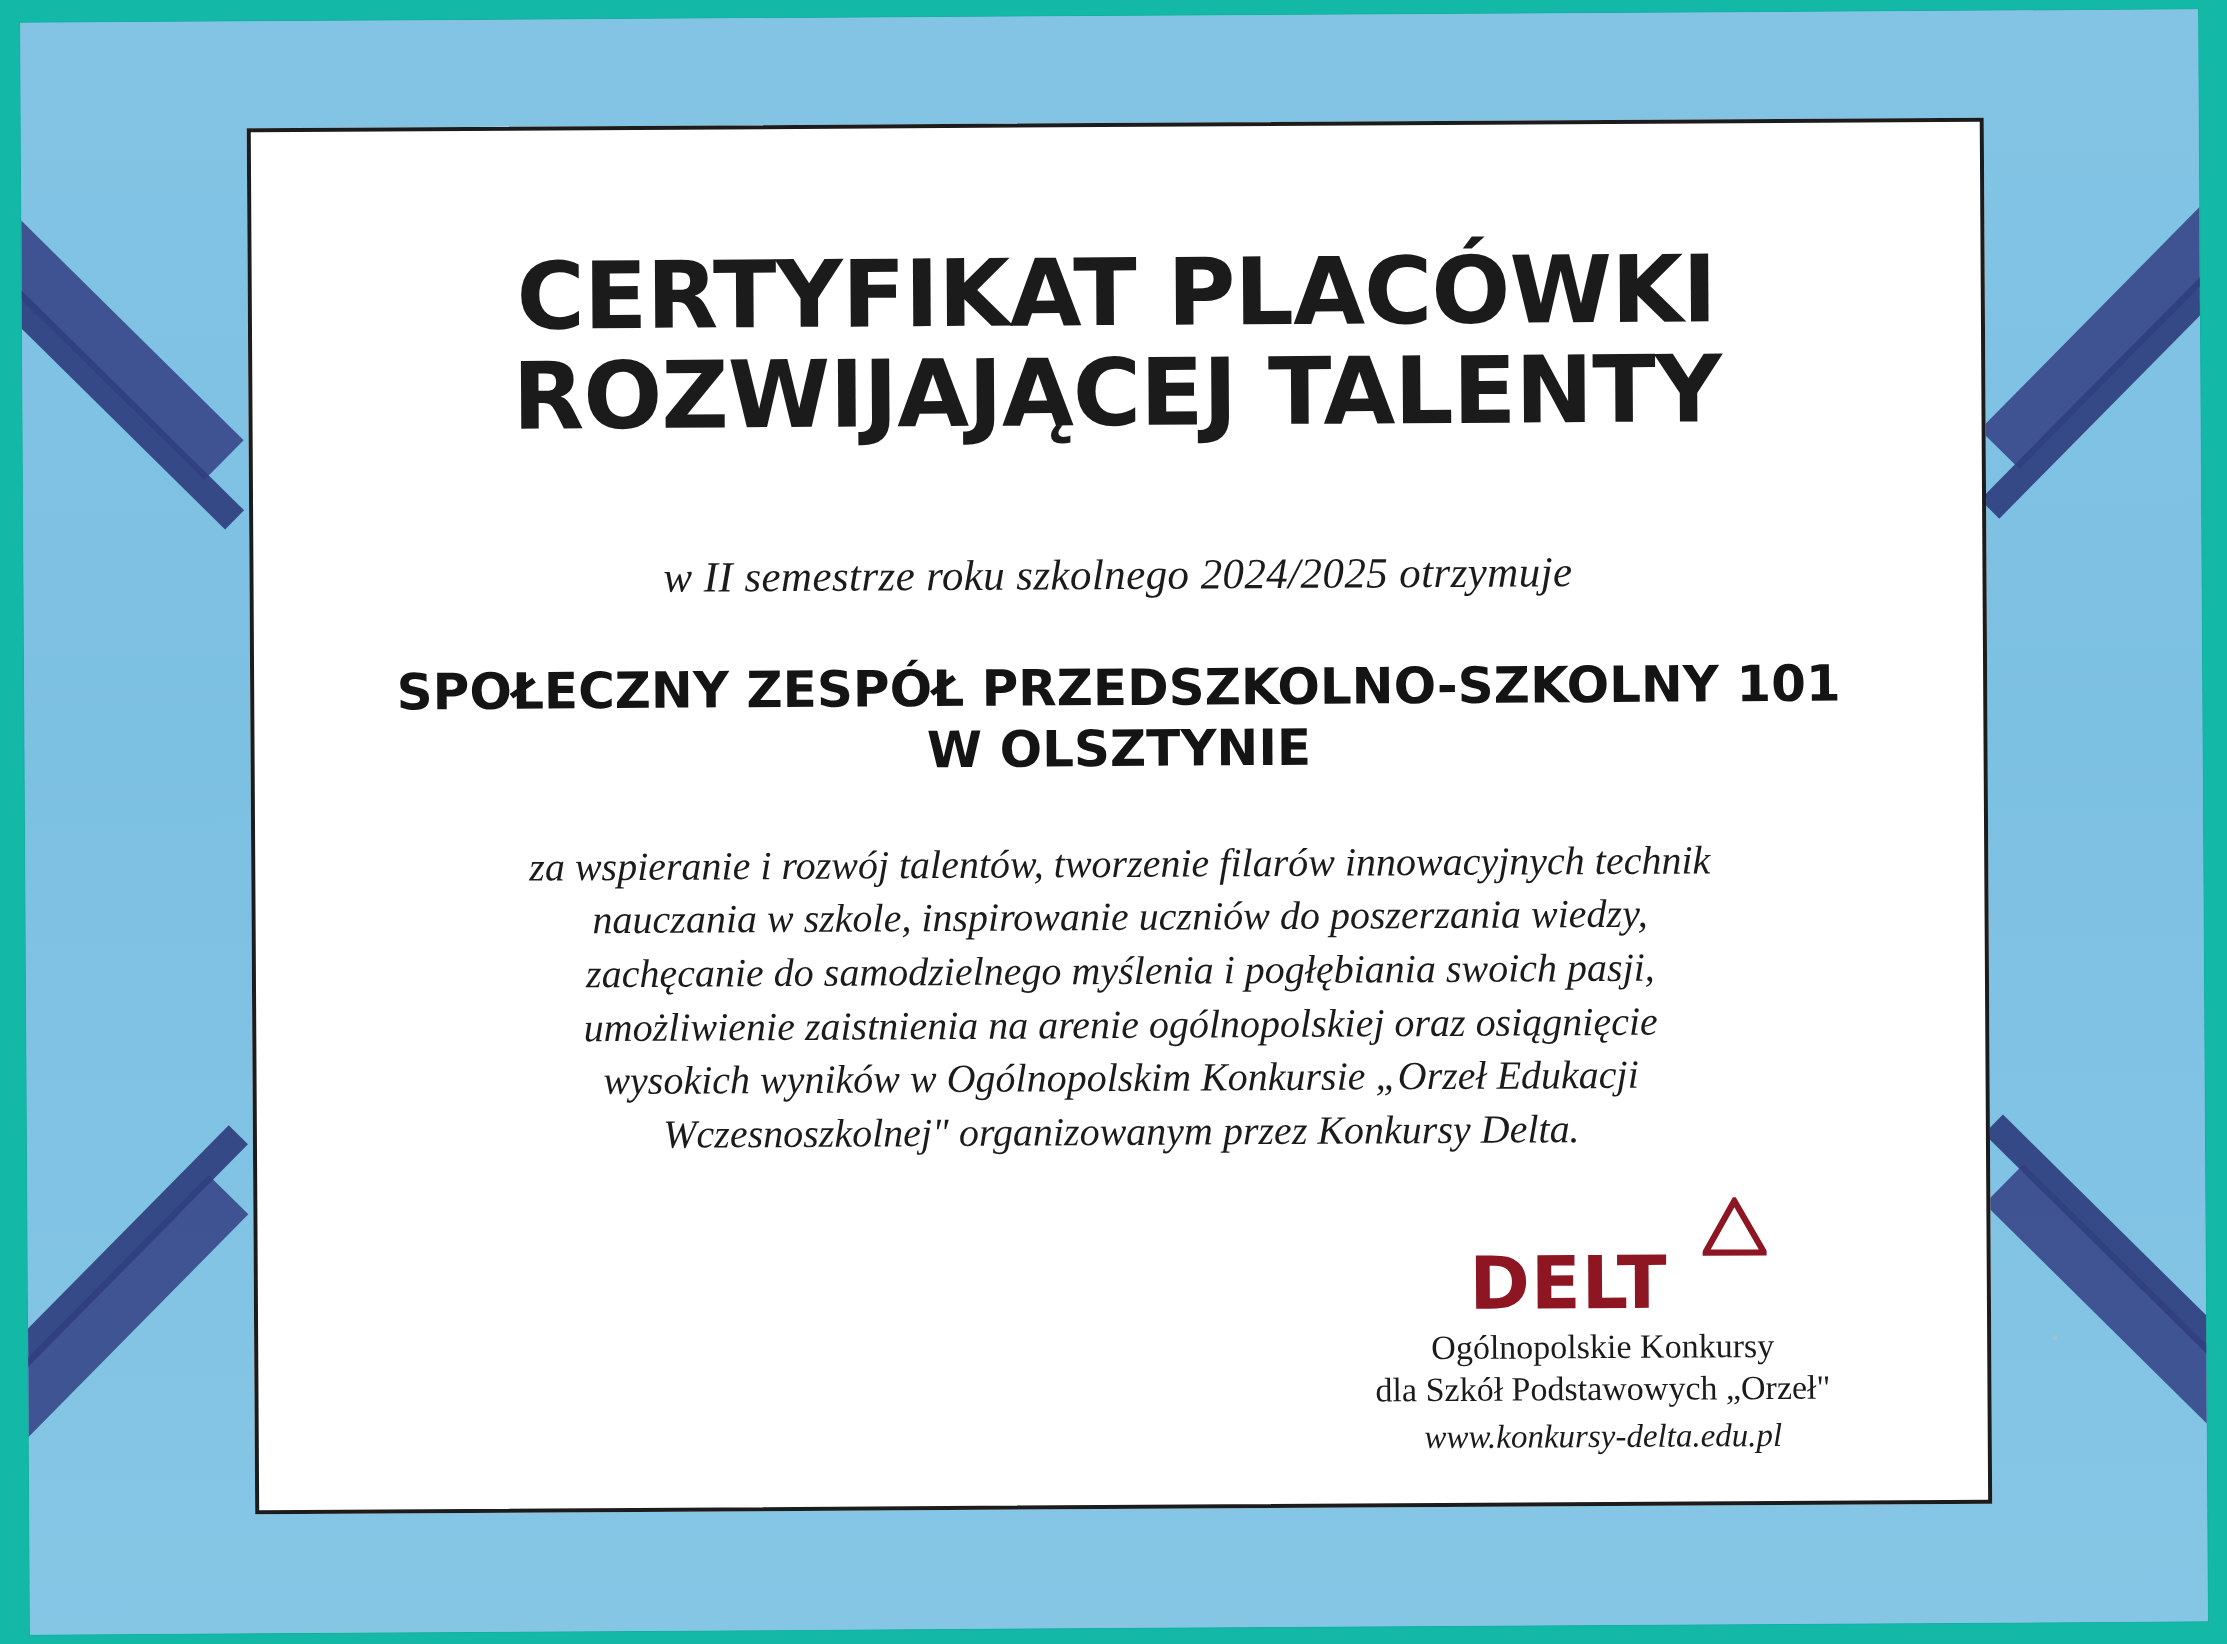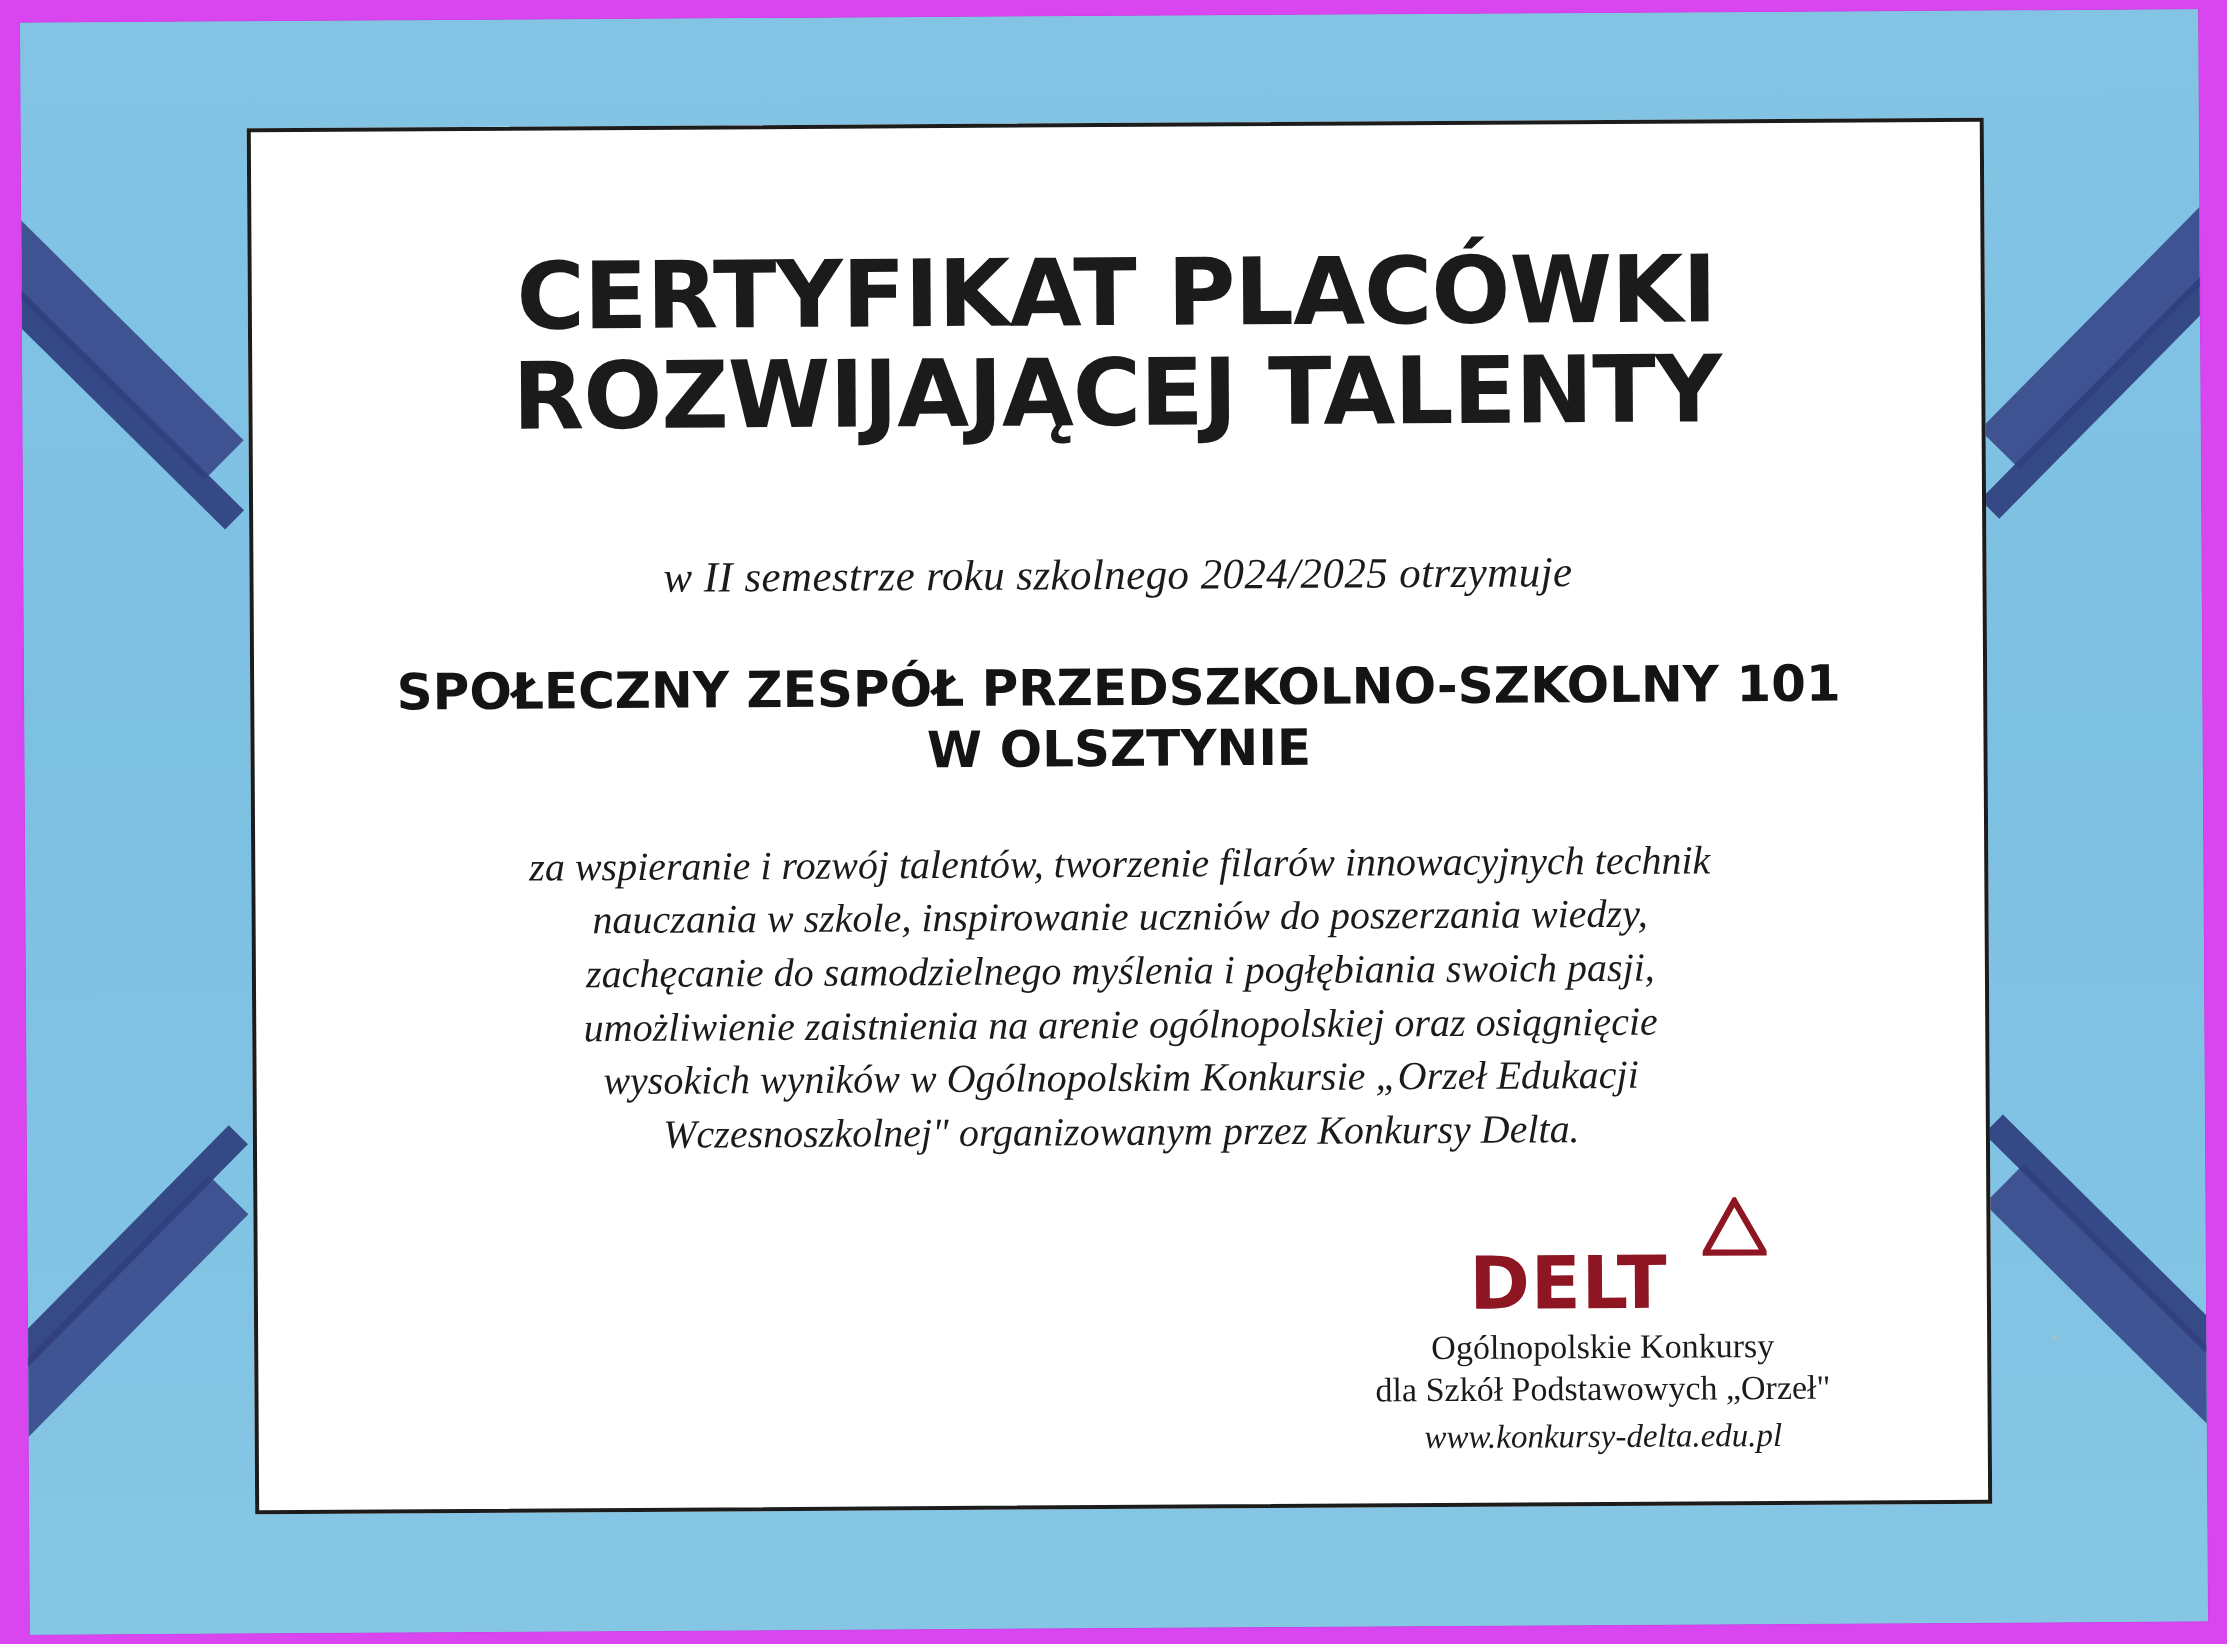--- a/index.html
+++ b/index.html
@@ -12,21 +12,21 @@
     height: 1644px;
     font-family: "Liberation Sans", sans-serif;
     overflow: hidden;
   }
 
   
   .scan {
     position: relative;
     width: 2227px;
     height: 1644px;
-    background: #d946ef;
+    background: #14b8a6;
   }
 
   
   .certificate {
     position: absolute;
     left: 25px;
     top: 16px;
     width: 2178px;
     height: 1612px;
     background: #7fc2e3;

